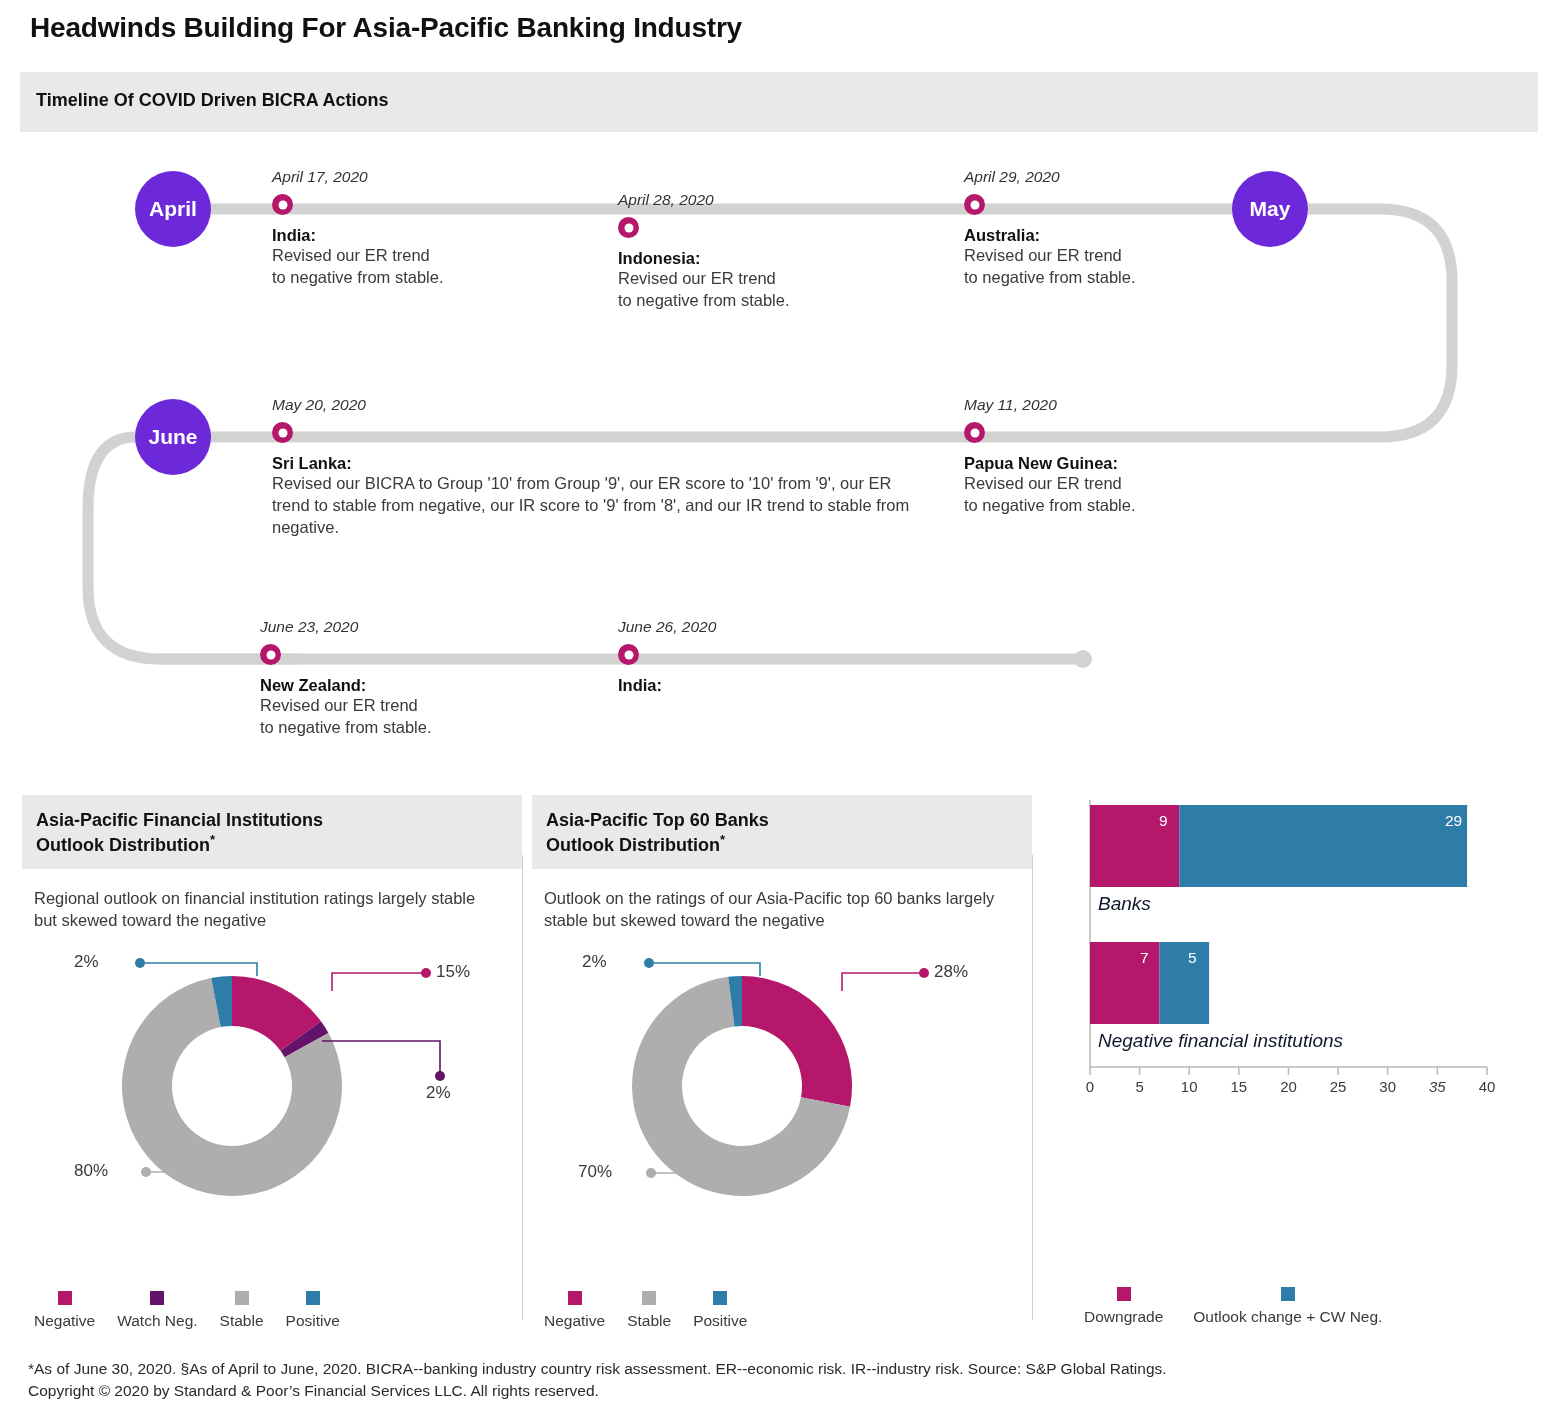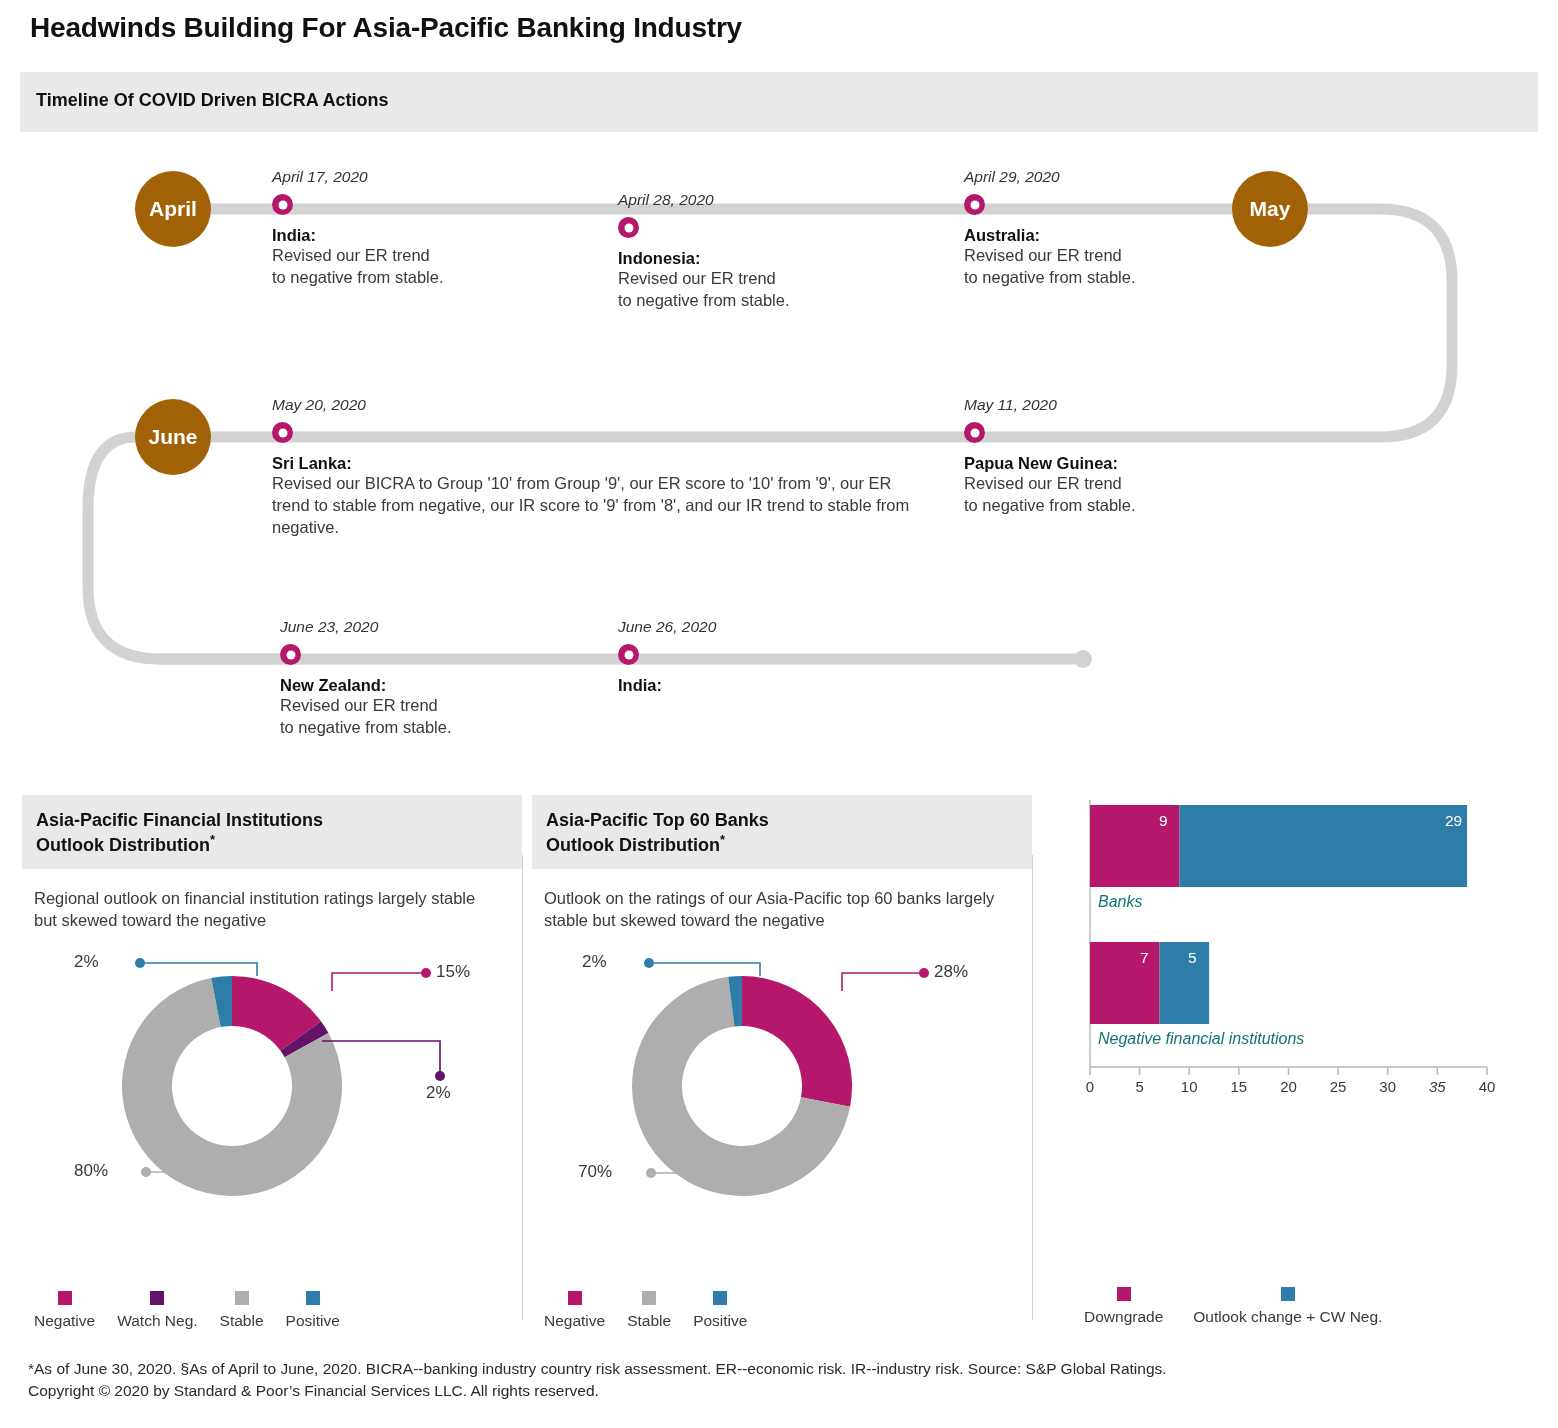--- a/index.html
+++ b/index.html
@@ -43,21 +43,21 @@
     position: absolute;
     left: 0; top: 140px;
     width: 1558px; height: 655px;
   }
   .timeline-svg { position: absolute; left: 0; top: 0; }
 
   .month-bubble {
     position: absolute;
     width: 76px; height: 76px;
     border-radius: 50%;
-    background: #a16207;
+    background: #6d28d9;
     color: #ffffff;
     font-size: 21px;
     font-weight: bold;
     display: flex;
     align-items: center;
     justify-content: center;
   }
 
   .tl-event { position: absolute; width: 330px; }
   .tl-date {
@@ -149,23 +149,23 @@
 
   .donut-label {
     position: absolute;
     font-size: 17px;
     color: #3a3a3a;
     white-space: nowrap;
   }
 
   .bar-cat {
     position: absolute;
-    font-size: 16px;
+    font-size: 19px;
     font-style: italic;
-    color: #0f766e;
+    color: #0f172a;
     white-space: nowrap;
   }
   .bar-value {
     position: absolute;
     font-size: 15.5px;
     color: #ffffff;
   }
   .axis-tick-label {
     position: absolute;
     font-size: 15px;
@@ -243,21 +243,21 @@
   </div>
 
   <div class="tl-event" style="left:964px; top:256px;">
     <div class="tl-date">May 11, 2020</div>
     <div class="tl-dot"></div>
     <div class="tl-country">Papua New Guinea:</div>
     <div class="tl-desc" style="white-space:pre-line;">Revised our ER trend
 to negative from stable.</div>
   </div>
 
-  <div class="tl-event" style="left:280px; top:478px;">
+  <div class="tl-event" style="left:260px; top:478px;">
     <div class="tl-date">June 23, 2020</div>
     <div class="tl-dot"></div>
     <div class="tl-country">New Zealand:</div>
     <div class="tl-desc" style="white-space:pre-line;">Revised our ER trend
 to negative from stable.</div>
   </div>
 
   <div class="tl-event" style="left:618px; top:478px; width:400px;">
     <div class="tl-date">June 26, 2020</div>
     <div class="tl-dot"></div>

